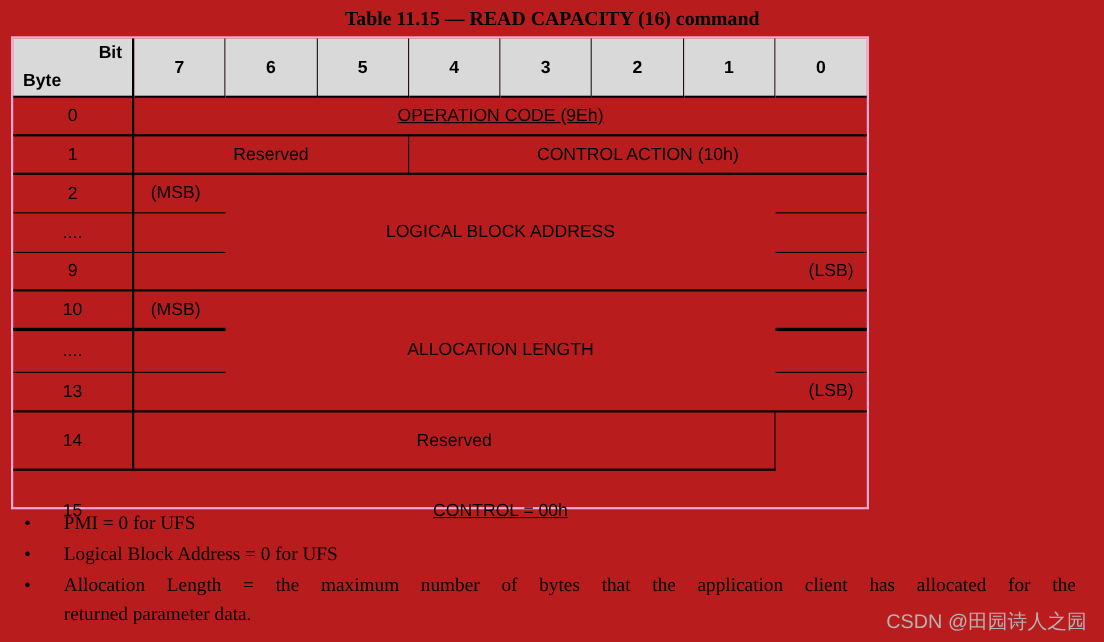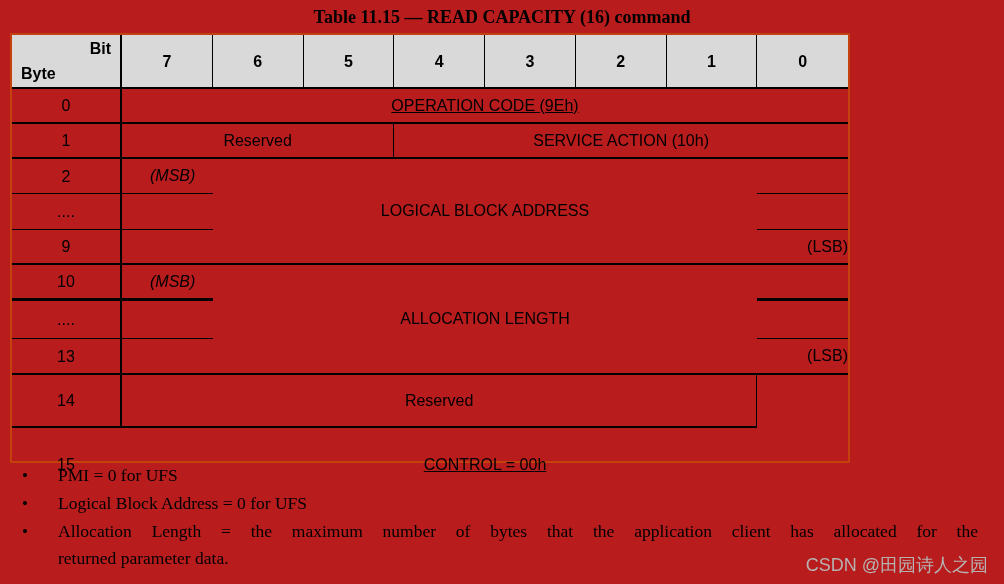--- a/index.html
+++ b/index.html
@@ -1,22 +1,22 @@
 <!DOCTYPE html>
 <html><head>
 <meta charset="utf-8">
 <style>
   html,body{margin:0;padding:0;background:#ffffff;}
   .page{position:relative;width:1004px;height:584px;background:#b91c1c;overflow:hidden;
         font-family:"Liberation Sans",sans-serif;color:#000;}
   .title{position:absolute;top:7px;left:0;width:100%;text-align:center;
          font-family:"Liberation Serif",serif;font-weight:bold;font-size:18px;}
   
-  .cdb{position:absolute;left:10px;top:33px;width:840px;box-sizing:border-box;
-       border:2px solid #c2410c;display:grid;
+  .cdb{position:absolute;left:10px;top:33px;width:780px;box-sizing:border-box;
+       border:2px solid #f9a8d4;display:grid;
        grid-template-columns:110px repeat(8,1fr);
        grid-template-rows:54px 35px 35px 35px 36px 35px 36px 38px 36px 53px 33px;}
   .cell{box-sizing:border-box;display:flex;align-items:center;justify-content:center;
         font-size:16px;line-height:19px;}
   .hdr{background:#d9d9d9;font-weight:bold;}
   .bb1{border-bottom:1px solid #000;}
   .bb2{border-bottom:2px solid #000;}
   .bb3{border-bottom:3px solid #000;}
   .br1{border-right:1px solid #000;}
   .br2{border-right:2px solid #000;}
@@ -29,22 +29,22 @@
   .c1{grid-column:1;}
   .span8{grid-column:2/10;text-decoration:underline;}
   .span3{grid-column:2/5;}
   .span5{grid-column:5/10;}
   .span7{grid-column:2/9;}
   .c9{grid-column:9;}
   .block{position:relative;display:grid;grid-template-columns:12.5% 1fr 12.5%;box-sizing:border-box;}
   .lba-block{grid-row:4/7;grid-column:2/10;grid-template-rows:35px 36px auto;}
   .alloc-block{grid-row:7/10;grid-column:2/10;grid-template-rows:36px 38px auto;}
   .side{box-sizing:border-box;display:flex;align-items:center;font-size:16px;}
-  .msb{grid-row:1;grid-column:1;justify-content:flex-start;padding-left:28px;font-style:italic;}
-  .lsb{grid-row:3;grid-column:3;justify-content:flex-end;}
+  .msb{grid-row:1;grid-column:1;justify-content:flex-start;padding-left:15px;}
+  .lsb{grid-row:3;grid-column:3;justify-content:flex-end;padding-right:12px;}
   .sA{grid-row:1;grid-column:3;} .sB{grid-row:2;grid-column:1;} .sC{grid-row:2;grid-column:3;}
   .blabel{position:absolute;inset:0;display:flex;align-items:center;justify-content:center;
           font-size:16px;}
   .pmi{flex-direction:column;line-height:21px;}
   
   .notes{position:absolute;left:12px;top:462px;width:966px;margin:0;padding:0;list-style:none;
          font-family:"Liberation Serif",serif;font-size:17.5px;}
   .notes li{position:relative;padding-left:46px;line-height:27px;margin:0 0 1px 0;}
   .notes .marker{position:absolute;left:10px;top:0;font-size:17px;}
   .just{text-align:justify;text-align-last:justify;}
@@ -70,21 +70,21 @@
     <div class="cell hdr r1 bb2 br1">3</div>
     <div class="cell hdr r1 bb2 br1">2</div>
     <div class="cell hdr r1 bb2 br1">1</div>
     <div class="cell hdr r1 bb2">0</div>
 
     <div class="cell r2 c1 bb2 br2">0</div>
     <div class="cell r2 span8 bb2">OPERATION CODE (9Eh)</div>
 
     <div class="cell r3 c1 bb2 br2">1</div>
     <div class="cell r3 span3 bb2 br1">Reserved</div>
-    <div class="cell r3 span5 bb2">SERVICE ACTION (10h)</div>
+    <div class="cell r3 span5 bb2">CONTROL ACTION (10h)</div>
 
     <div class="cell r4 c1 bb1 br2">2</div>
     <div class="cell r5 c1 bb1 br2">....</div>
     <div class="cell r6 c1 bb2 br2">9</div>
     <div class="block lba-block bb2">
       <div class="side msb bb1">(MSB)</div>
       <div class="side sA bb1"></div>
       <div class="side sB bb1"></div>
       <div class="side sC bb1"></div>
       <div class="side lsb">(LSB)</div>

